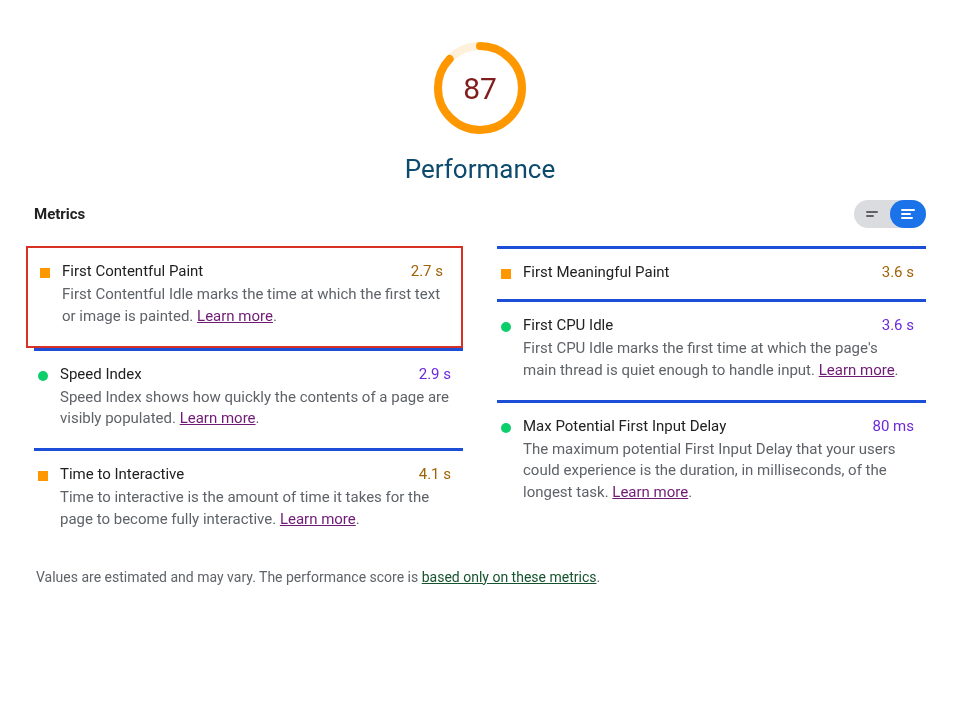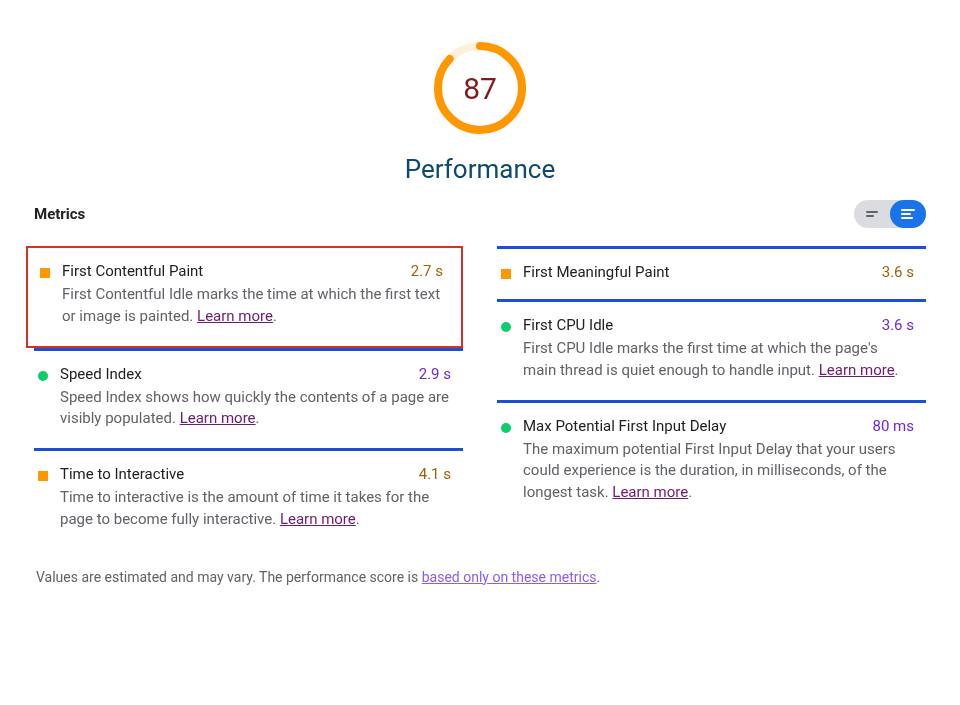--- a/index.html
+++ b/index.html
@@ -68,21 +68,21 @@
     .metric-body { flex: 1; min-width: 0; padding-right: 8px; }
     .metric-head { display: flex; justify-content: space-between; gap: 10px; align-items: baseline; }
     .metric-title { font-size: 15px; color: #212121; }
     .metric-value { font-size: 15px; font-weight: 400; white-space: nowrap; }
     .val-orange { color: #a16207; }
     .val-green { color: #6d28d9; }
     .metric-desc { color: #5f6368; font-size: 15px; line-height: 1.45; margin-top: 4px; }
     .learn { color: #701a75; text-decoration: underline; cursor: pointer; }
 
     .footnote { color: #5f6368; font-size: 14px; margin-top: 20px; padding-left: 2px; }
-    .footnote .underl { color: #8b5cf6; text-decoration: underline; cursor: pointer; }
+    .footnote .underl { color: #14532d; text-decoration: underline; cursor: pointer; }
   </style>
 </head>
 <body>
 
 <div class="page">
 
   <div class="gauge-area">
     <div class="gauge">
       <svg width="96" height="96" viewBox="0 0 96 96">
         <circle class="gauge-bg" cx="48" cy="48" r="42"></circle>

